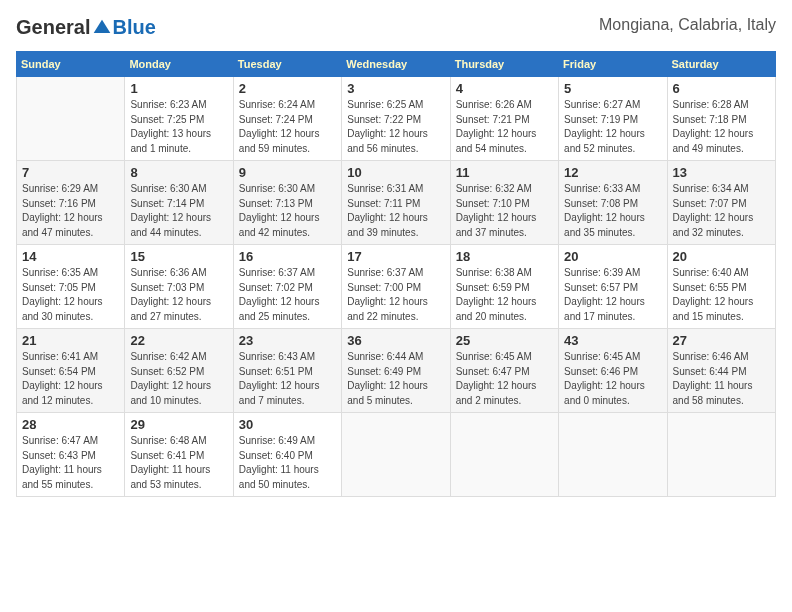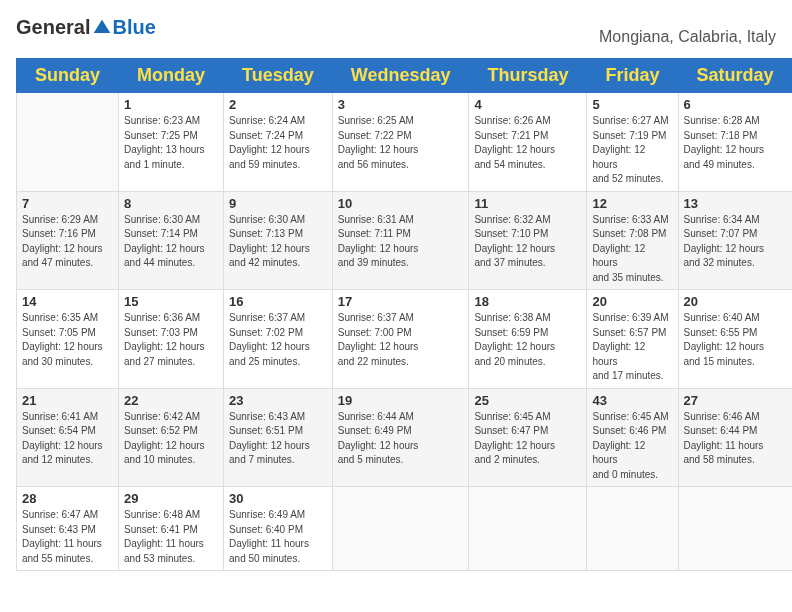--- a/index.html
+++ b/index.html
@@ -44,32 +44,31 @@
       text-align: right;
     }
     .month-title {
       font-size: 36px;
       font-weight: bold;
       color: #333;
     }
     .location {
       font-size: 16px;
       color: #555;
-      margin-top: 12px;
     }
     .calendar {
       width: 100%;
       border-collapse: collapse;
       border: 1px solid #ccc;
     }
     .calendar th {
       background-color: #2a72c3;
-      color: #fde047;
-      padding: 6px 18px;
-      font-size: 18px;
+      color: #fef9c3;
+      padding: 6px 4px;
+      font-size: 11px;
       text-align: left;
       border: 1px solid #2a72c3;
     }
     .calendar td {
       vertical-align: top;
       padding: 4px 5px;
       border: 1px solid #ddd;
       width: calc(100% / 7);
       font-size: 10.5px;
       color: #333;
@@ -218,21 +217,21 @@
         </td>
         <td>
           <div class="day-number">22</div>
           <div class="day-info">Sunrise: 6:42 AM<br>Sunset: 6:52 PM<br>Daylight: 12 hours<br>and 10 minutes.</div>
         </td>
         <td>
           <div class="day-number">23</div>
           <div class="day-info">Sunrise: 6:43 AM<br>Sunset: 6:51 PM<br>Daylight: 12 hours<br>and 7 minutes.</div>
         </td>
         <td>
-          <div class="day-number">19</div>
+          <div class="day-number">36</div>
           <div class="day-info">Sunrise: 6:44 AM<br>Sunset: 6:49 PM<br>Daylight: 12 hours<br>and 5 minutes.</div>
         </td>
         <td>
           <div class="day-number">25</div>
           <div class="day-info">Sunrise: 6:45 AM<br>Sunset: 6:47 PM<br>Daylight: 12 hours<br>and 2 minutes.</div>
         </td>
         <td>
           <div class="day-number">43</div>
           <div class="day-info">Sunrise: 6:45 AM<br>Sunset: 6:46 PM<br>Daylight: 12 hours<br>and 0 minutes.</div>
         </td>

